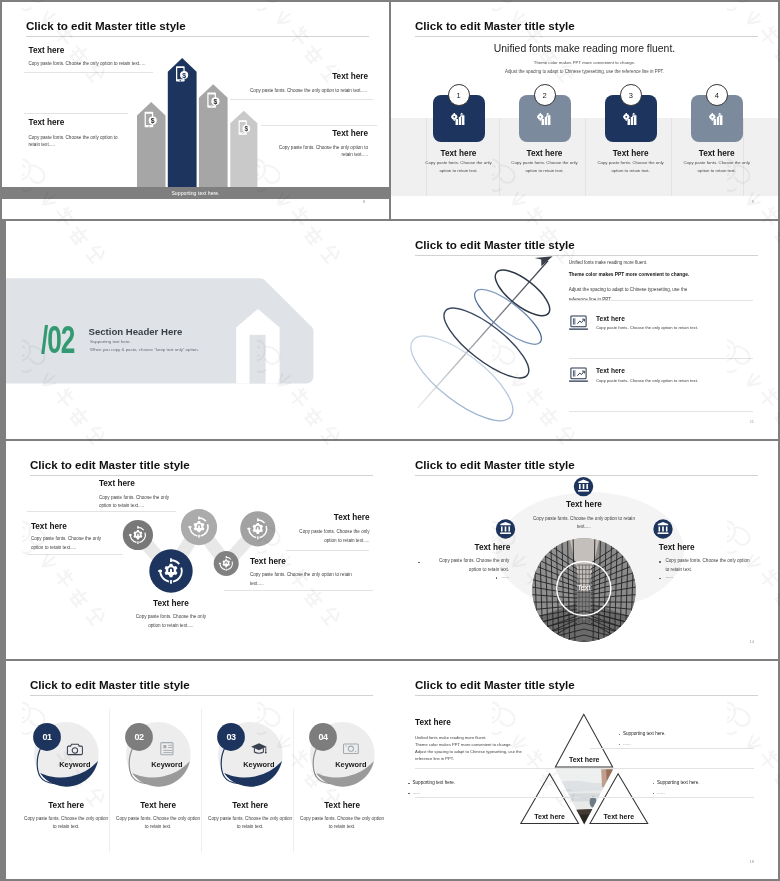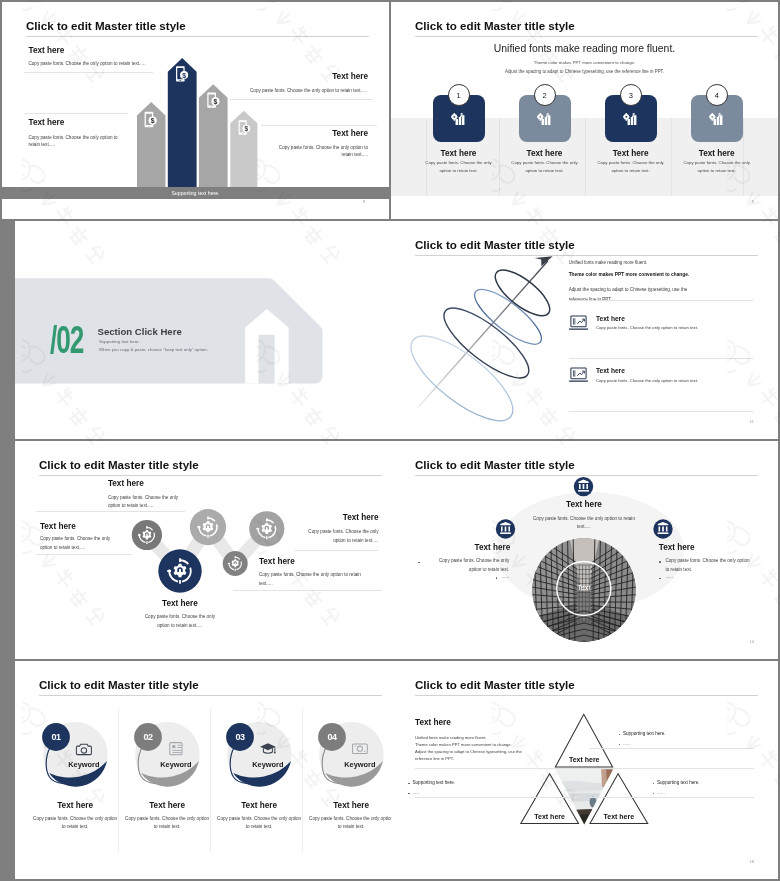--- a/index.html
+++ b/index.html
@@ -11,21 +11,21 @@
   .wm { position:absolute; left:0; top:0; width:100%; height:100%; pointer-events:none; }
   .title { position:absolute; font-weight:bold; color:#111; font-size:11.6px; white-space:nowrap; }
   .trule { position:absolute; height:1px; background:#d2d2d2; }
   .h3 { position:absolute; font-weight:bold; color:#151515; font-size:8.2px; white-space:nowrap; }
   .bd { position:absolute; color:#404040; font-size:4.6px; line-height:1.55; }
   .pnum { position:absolute; color:#999; font-size:4px; }
   .rule { position:absolute; height:1px; background:#e3e3e3; }
   .dot { position:absolute; width:1.6px; height:1.6px; border-radius:50%; background:#555; }
   .pre { white-space:pre-line; }
   
-  .c0 { left:15px;  width:417px; }
+  .c0 { left:6px;  width:417px; }
   .c1 { left:391px; width:387px; }
   .r0 { top:2px;   height:217px; }
   .r1 { top:221px; height:218px; }
   .r2 { top:441px; height:218px; }
   .r3 { top:661px; height:218px; }
   .s1 { left:2px; top:2px; width:387px; height:217px; }
   .sbar { position:absolute; left:0; top:185px; width:100%; height:11.5px; background:#7f7f7f; color:#fff; font-size:5.2px; display:flex; align-items:center; justify-content:center; }
   
   #wmark { position:absolute; left:0; top:0; width:780px; height:881px; pointer-events:none; z-index:900; mix-blend-mode:multiply; opacity:.75; }
   
@@ -186,21 +186,21 @@
 </div>
 
 <div class="cell c0 r1">
   <div class="slide">
     <svg style="position:absolute;left:0;top:0;width:387px;height:218px" viewBox="0 0 387 218">
       <path d="M0,57.3 H254 a7,7 0 0 1 4.9,2 L305.4,105.5 a7,7 0 0 1 2.1,5 V155.6 a7,7 0 0 1 -7,7 H0 Z" fill="#dfe3e8"></path>
       <path d="M251.9,88 L273.6,106.5 V162.6 H230.2 V106.5 Z" fill="#fff"></path>
       <rect x="243.5" y="113.8" width="16.1" height="48.8" fill="#dfe3e8"></rect>
     </svg>
     <div style="position:absolute;left:34.5px;top:100.2px;font-size:38.5px;font-weight:bold;color:#339970;letter-spacing:-1.5px;font-family:'Liberation Sans',sans-serif;line-height:1;transform:scaleX(.68);transform-origin:0 0">/02</div>
-    <div style="position:absolute;left:82.5px;top:104.8px;font-size:9.6px;font-weight:bold;color:#3a3f45">Section Click Here</div>
+    <div style="position:absolute;left:82.5px;top:104.8px;font-size:9.6px;font-weight:bold;color:#3a3f45">Section Header Here</div>
     <div style="position:absolute;left:84px;top:117.5px;font-size:4.4px;color:#666b72">Supporting text here.</div>
     <div style="position:absolute;left:84px;top:126.3px;font-size:4.4px;color:#666b72">When you copy &amp; paste, choose "keep text only" option.</div>
   </div>
 </div>
 
 <div class="cell c1 r1">
   <div class="slide">
     <div class="title" style="left:24px;top:17px">Click to edit Master title style</div>
     <div class="trule" style="left:24px;top:34px;width:343px"></div>
 

